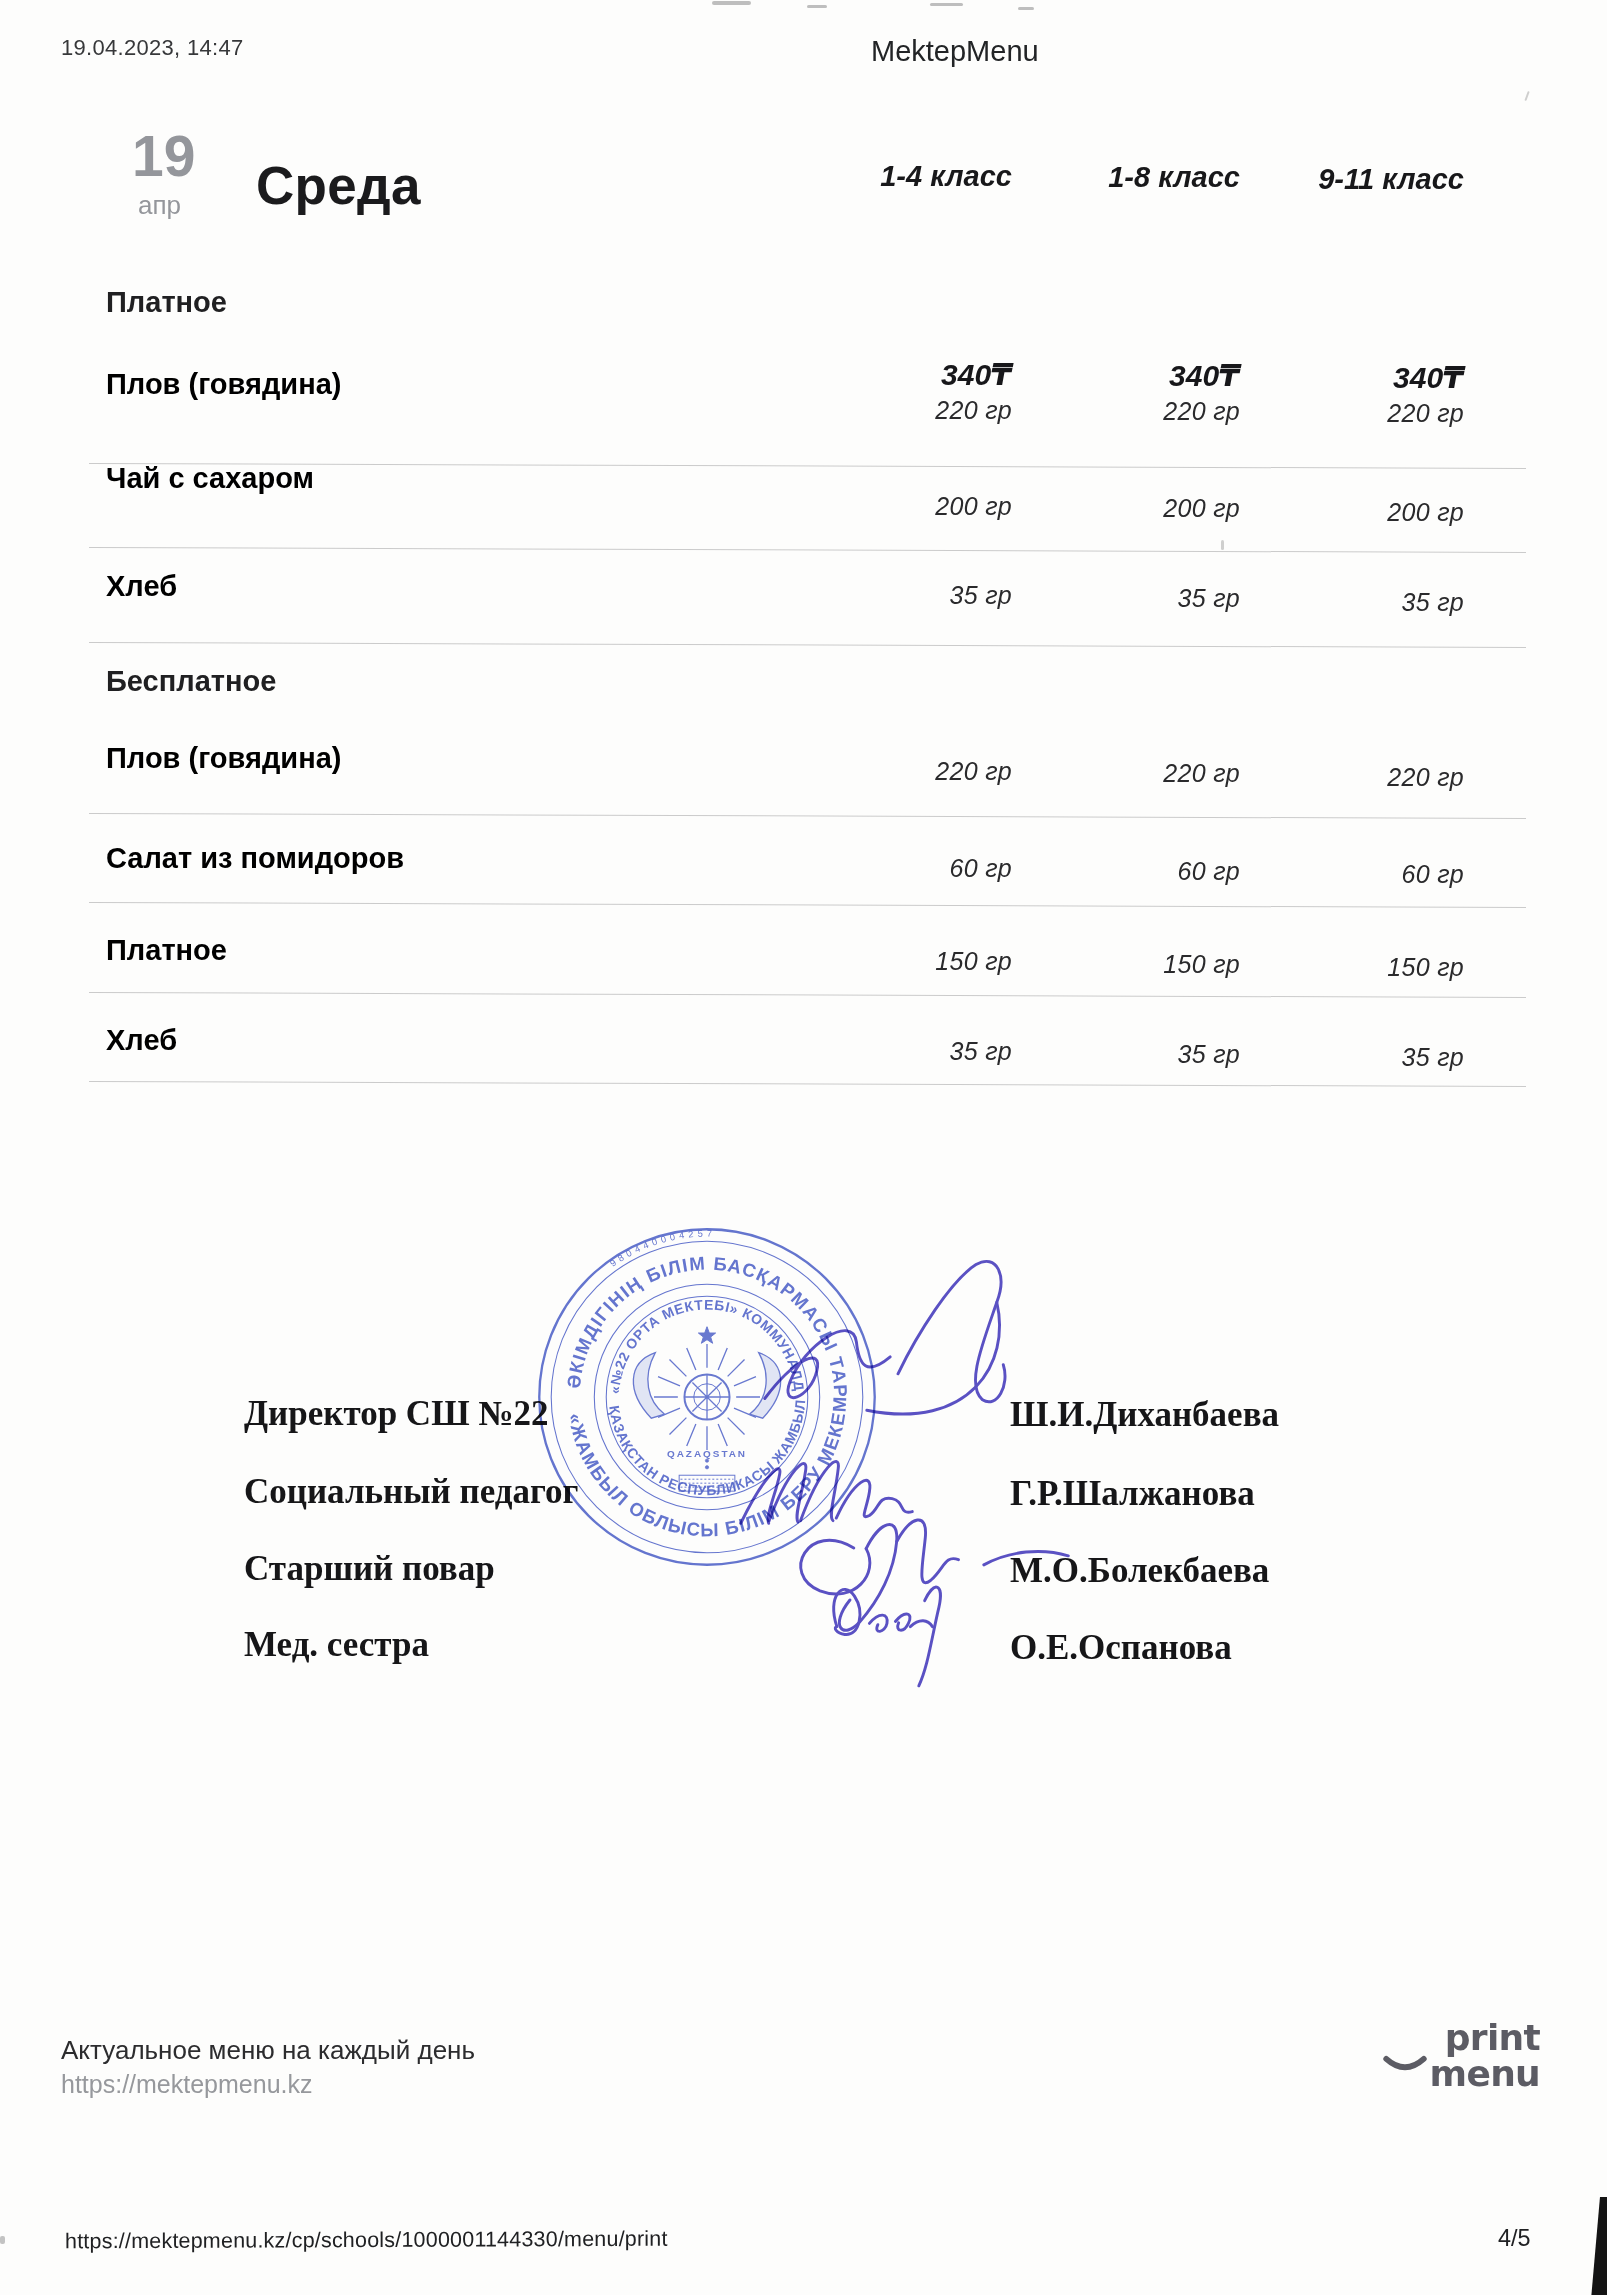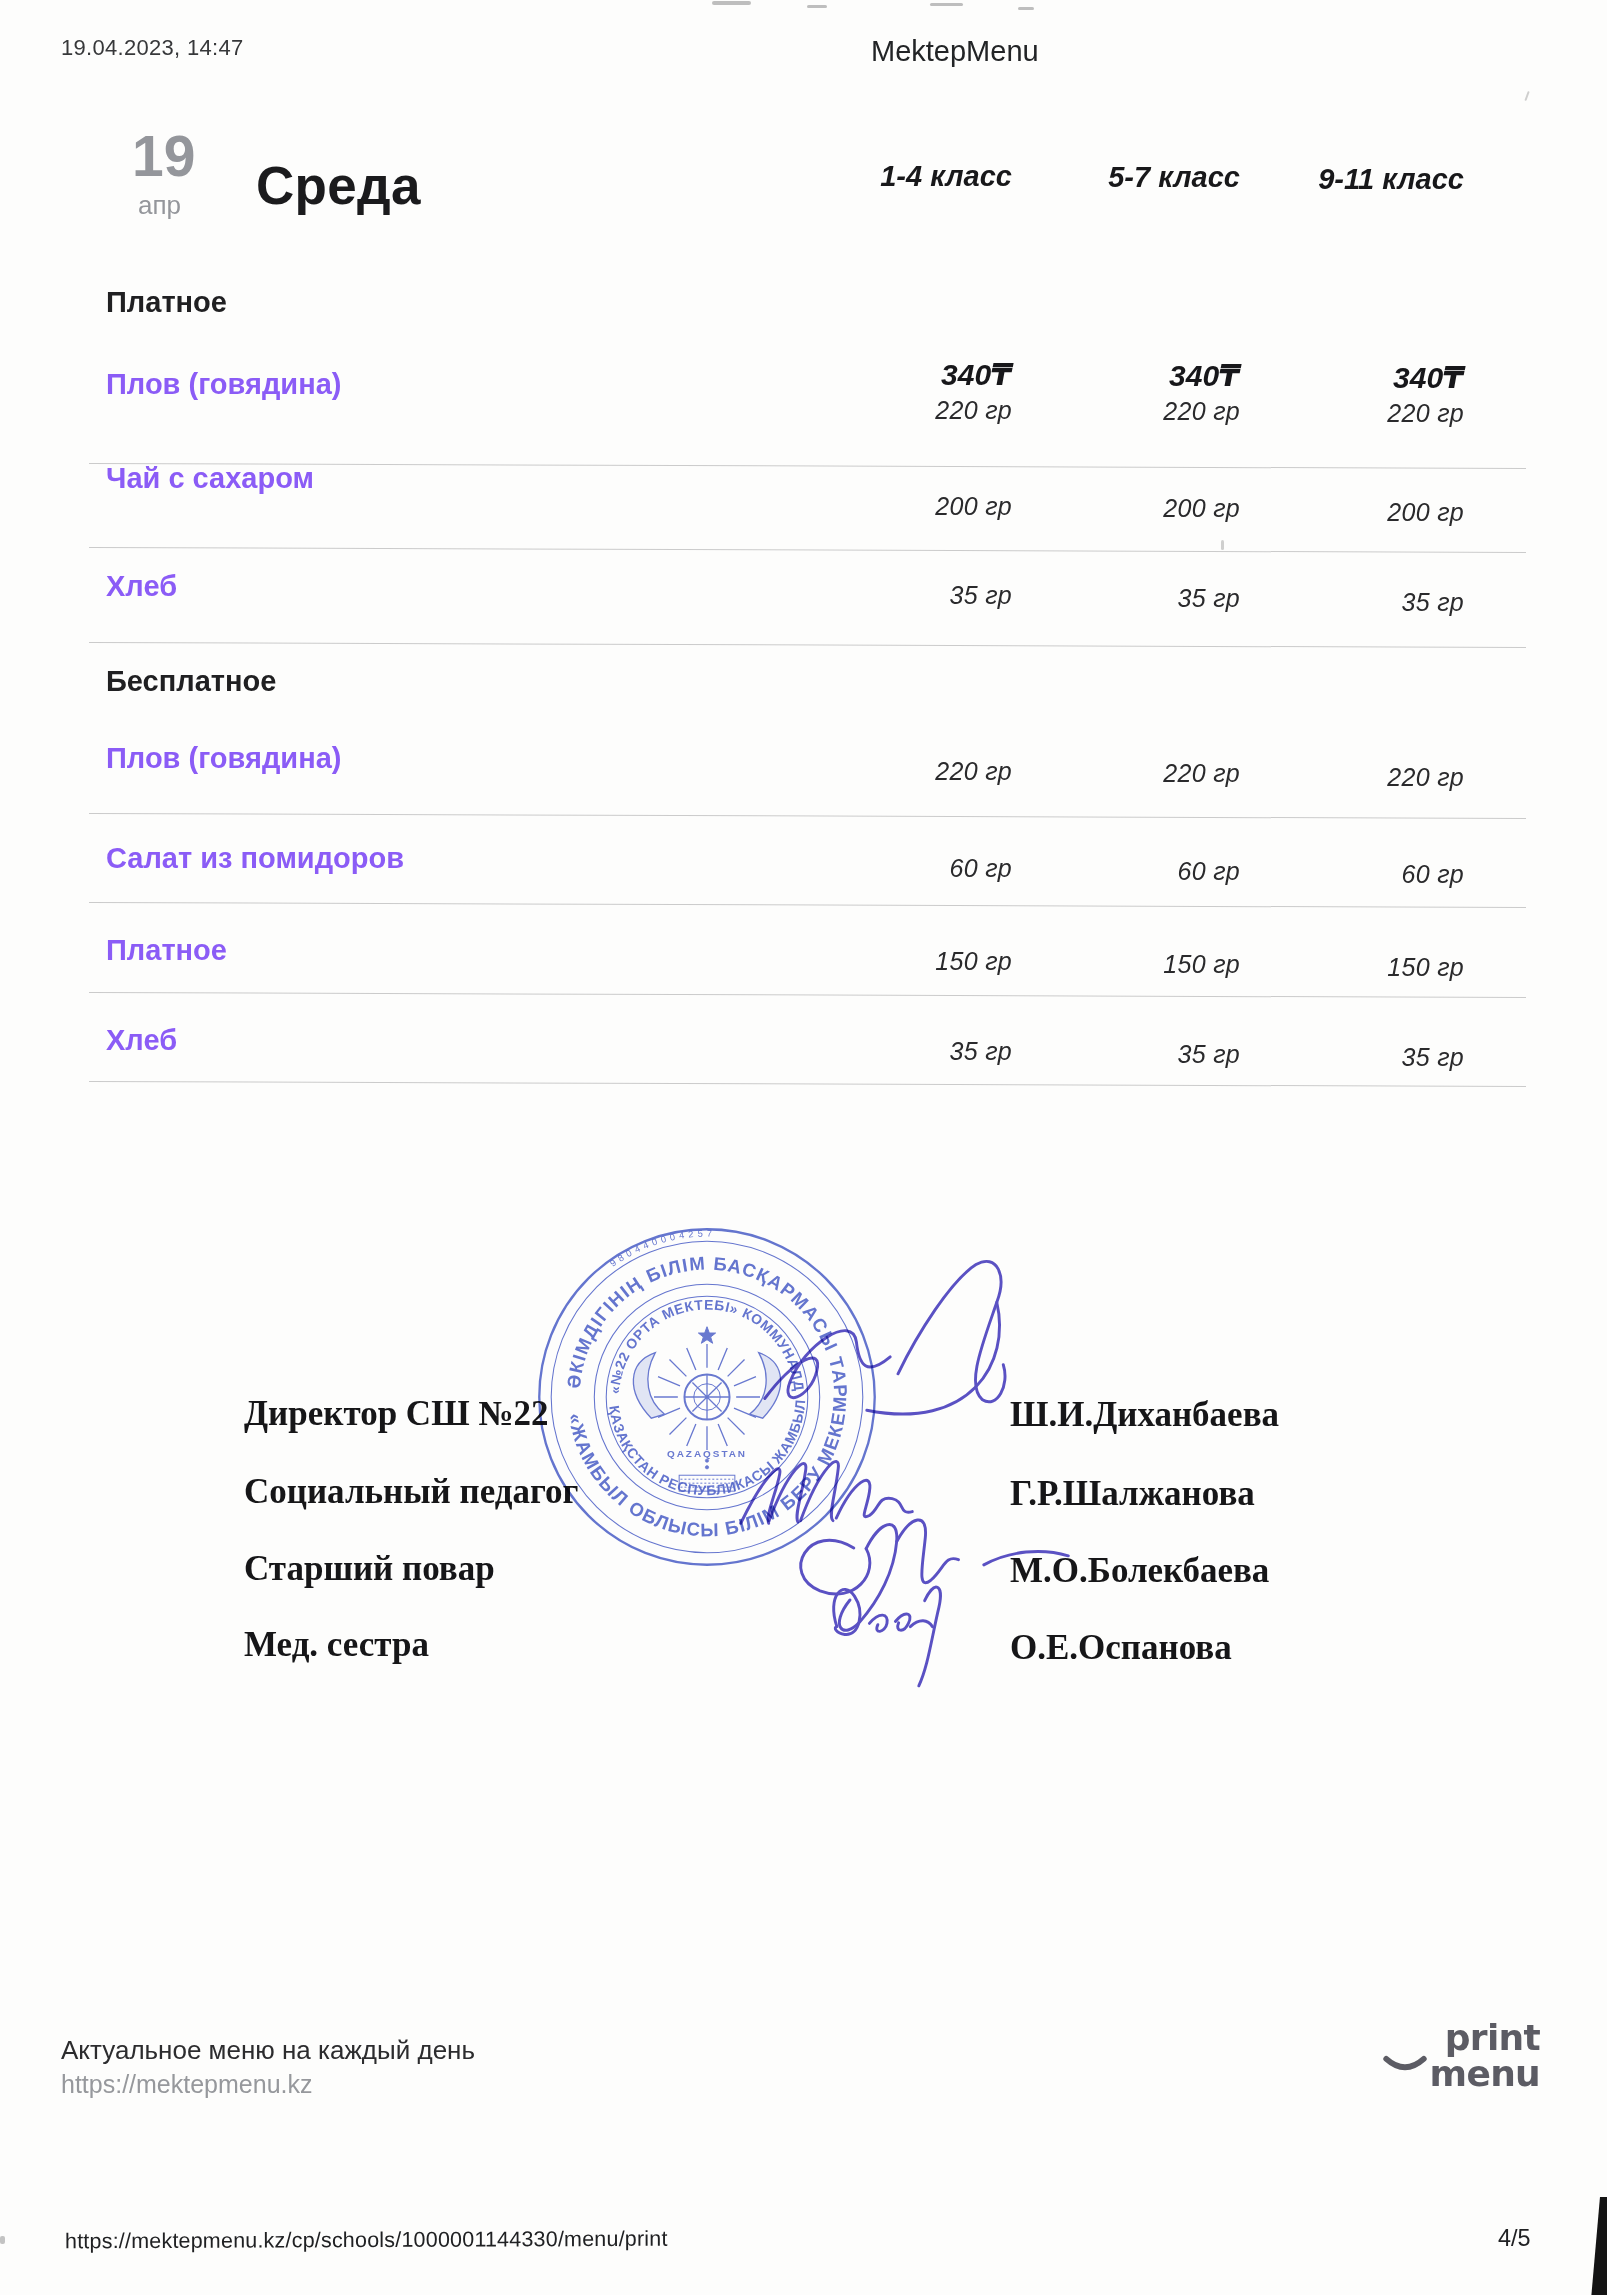--- a/index.html
+++ b/index.html
@@ -10,21 +10,21 @@
     color:#1d1d1f;
   }
   .abs{position:absolute;}
   .ts{font-size:22px;color:#37383a;letter-spacing:0.3px;}
   .apptitle{font-size:29px;color:#222426;font-weight:500;}
   .daynum{font-size:57px;font-weight:700;color:#94969b;line-height:1;}
   .daymon{font-size:26px;color:#94969b;}
   .weekday{font-size:53px;font-weight:700;color:#1b1b1d;letter-spacing:0.3px;}
   .hdr{font-size:29px;font-weight:700;color:#18181a;}
   .sec{left:106px;font-size:29px;font-weight:700;color:#202022;}
-  .name{left:106px;font-size:29px;font-weight:700;color:#8b5cf6;}
+  .name{left:106px;font-size:29px;font-weight:700;color:#000000;}
   .col{width:163px;text-align:right;font-style:italic;}
   .c1{left:849px;} .c2{left:1077px;} .c3{left:1301px;}
   .price{font-size:30px;font-weight:700;color:#17171a;}
   .grams{font-size:25px;color:#2a2a2c;letter-spacing:0.3px;}
   .divider{left:89px;width:1437px;height:1.3px;background:#cbcbcb;transform:rotate(0.2deg);transform-origin:left center;}
   .role{left:244px;font-size:35px;font-weight:700;font-family:"Liberation Serif","DejaVu Serif",serif;color:#161618;}
   .pname{left:1010px;font-size:35px;font-weight:700;font-family:"Liberation Serif","DejaVu Serif",serif;color:#161618;}
   .tagline{font-size:26px;color:#2c2c2e;}
   .siteurl{font-size:25px;color:#96989c;}
   .printurl{font-size:21.5px;color:#202123;letter-spacing:0.2px;transform:rotate(-0.25deg);}
@@ -44,21 +44,21 @@
 <div class="abs speck" style="left:930px;top:2.6px;width:33px;height:3.9px"></div>
 <div class="abs speck" style="left:1018px;top:6.5px;width:15.6px;height:3.3px"></div>
 <div class="abs speck" style="left:1221px;top:540px;width:2.6px;height:10.4px;opacity:.4"></div>
 <div class="abs speck" style="left:1526px;top:91px;width:2px;height:10.4px;transform:rotate(20deg);opacity:.4"></div>
 
 <div class="abs daynum" style="left:132px;top:128px">19</div>
 <div class="abs daymon" style="left:138px;top:190px">апр</div>
 <div class="abs weekday" style="left:256px;top:155px">Среда</div>
 
 <div class="abs col c1 hdr" style="top:160px">1-4 класс</div>
-<div class="abs col c2 hdr" style="top:161px">5-7 класс</div>
+<div class="abs col c2 hdr" style="top:161px">1-8 класс</div>
 <div class="abs col c3 hdr" style="top:163px">9-11 класс</div>
 
 <div class="abs sec" style="top:286px">Платное</div>
 
 <div class="abs name" style="top:368px">Плов (говядина)</div>
 <div class="abs col c1" style="top:357px">
   <div class="price">340₸</div>
   <div class="grams" style="margin-top:3.9px">220 гр</div>
 </div>
 <div class="abs col c2" style="top:358px">

